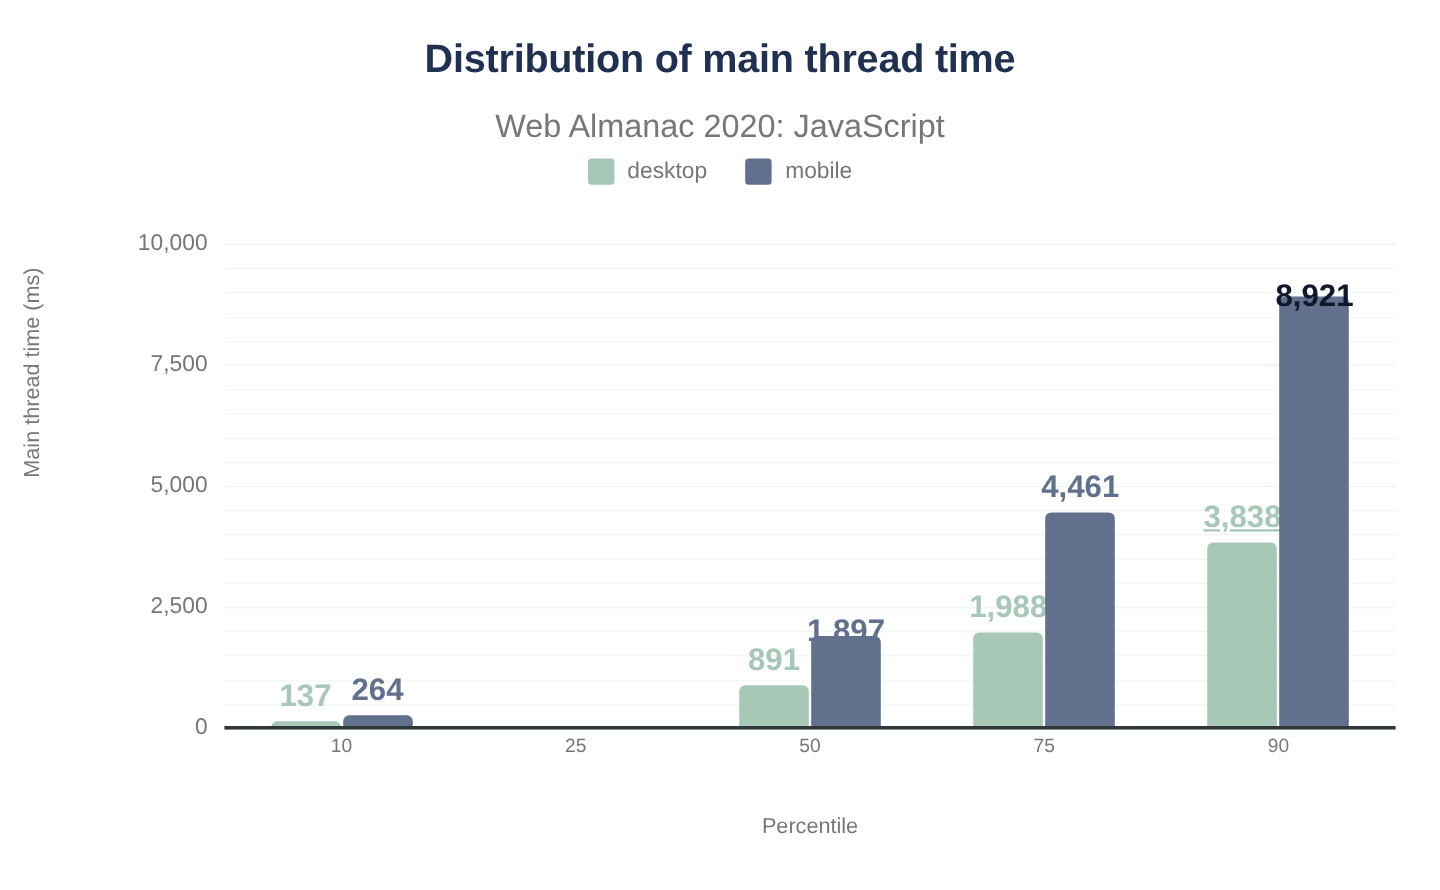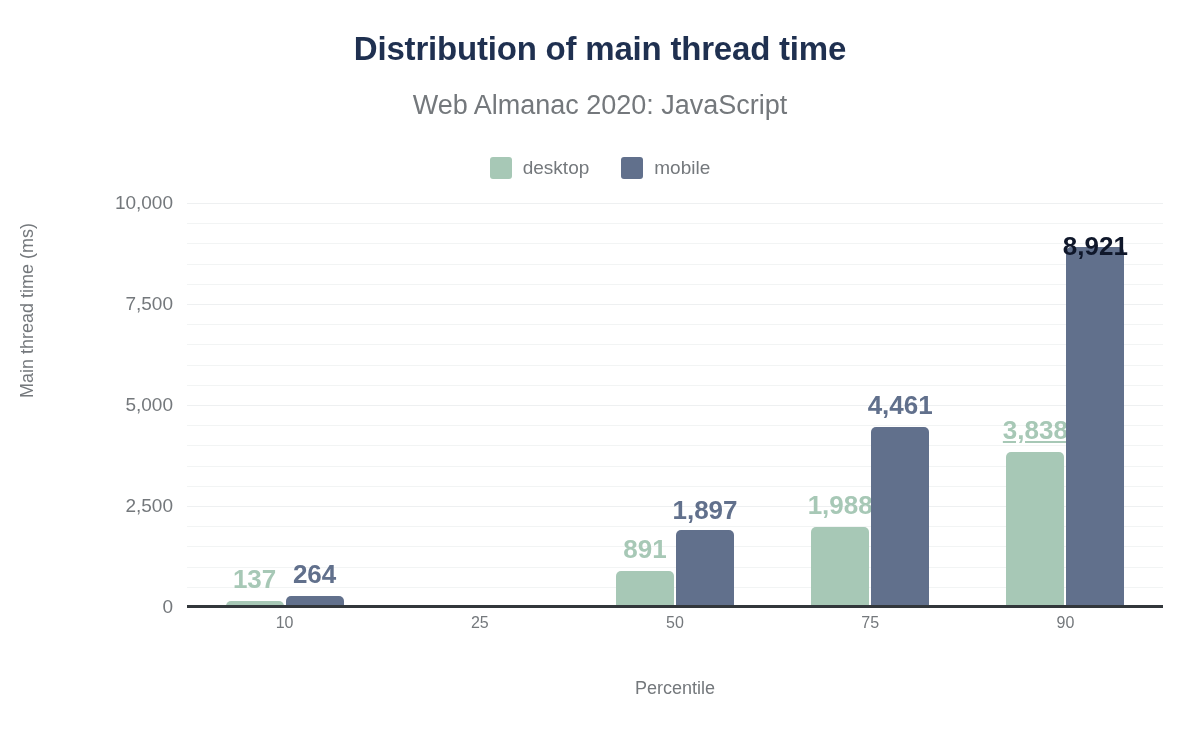--- a/index.html
+++ b/index.html
@@ -41,21 +41,21 @@
     text-align: center;
     font-size: 27px;
     font-weight: normal;
     color: #74787c;
   }
 
   
   .legend {
     position: absolute;
     left: 0;
-    top: 157px;
+    top: 132px;
     width: 1200px;
     display: flex;
     justify-content: center;
     align-items: center;
     gap: 32px;
   }
   .legend-item {
     display: flex;
     align-items: center;
     gap: 11px;
@@ -232,21 +232,21 @@
   <div class="bar-group" style="left: 38.6px; width: 118px;">
         <div class="bar desktop" style="width: 58px; height: 5.5348px; background: rgb(167, 200, 182);"></div>
         <div class="bar-label" style="color: rgb(167, 200, 182); left: 29px; bottom: 11.5348px;">137</div>
         <div class="bar mobile" style="width: 58px; height: 10.6656px; background: rgb(97, 112, 140);"></div>
         <div class="bar-label" style="color: rgb(97, 112, 140); left: 89px; bottom: 16.6656px;">264</div>
       </div>
       <div class="bar-group" style="left: 429px; width: 118px;">
         <div class="bar desktop" style="width: 58px; height: 35.9964px; background: rgb(167, 200, 182);"></div>
         <div class="bar-label" style="color: rgb(167, 200, 182); left: 29px; bottom: 41.9964px;">891</div>
         <div class="bar mobile" style="width: 58px; height: 76.6388px; background: rgb(97, 112, 140);"></div>
-        <div class="bar-label" style="color: rgb(97, 112, 140); left: 89px; bottom: 81px;">1,897</div>
+        <div class="bar-label" style="color: rgb(97, 112, 140); left: 89px; bottom: 66px;">1,897</div>
       </div>
       <div class="bar-group" style="left: 624.2px; width: 118px;">
         <div class="bar desktop" style="width: 58px; height: 80.3152px; background: rgb(167, 200, 182);"></div>
         <div class="bar-label" style="color: rgb(167, 200, 182); left: 29px; bottom: 86.3152px;">1,988</div>
         <div class="bar mobile" style="width: 58px; height: 180.224px; background: rgb(97, 112, 140);"></div>
         <div class="bar-label" style="color: rgb(97, 112, 140); left: 89px; bottom: 186.224px;">4,461</div>
       </div>
       <div class="bar-group" style="left: 819.4px; width: 118px;">
         <div class="bar desktop" style="width: 58px; height: 155.055px; background: rgb(167, 200, 182);"></div>
         <div class="bar-label" style="color: rgb(167, 200, 182); left: 29px; bottom: 161.055px; text-decoration: underline;">3,838</div>

